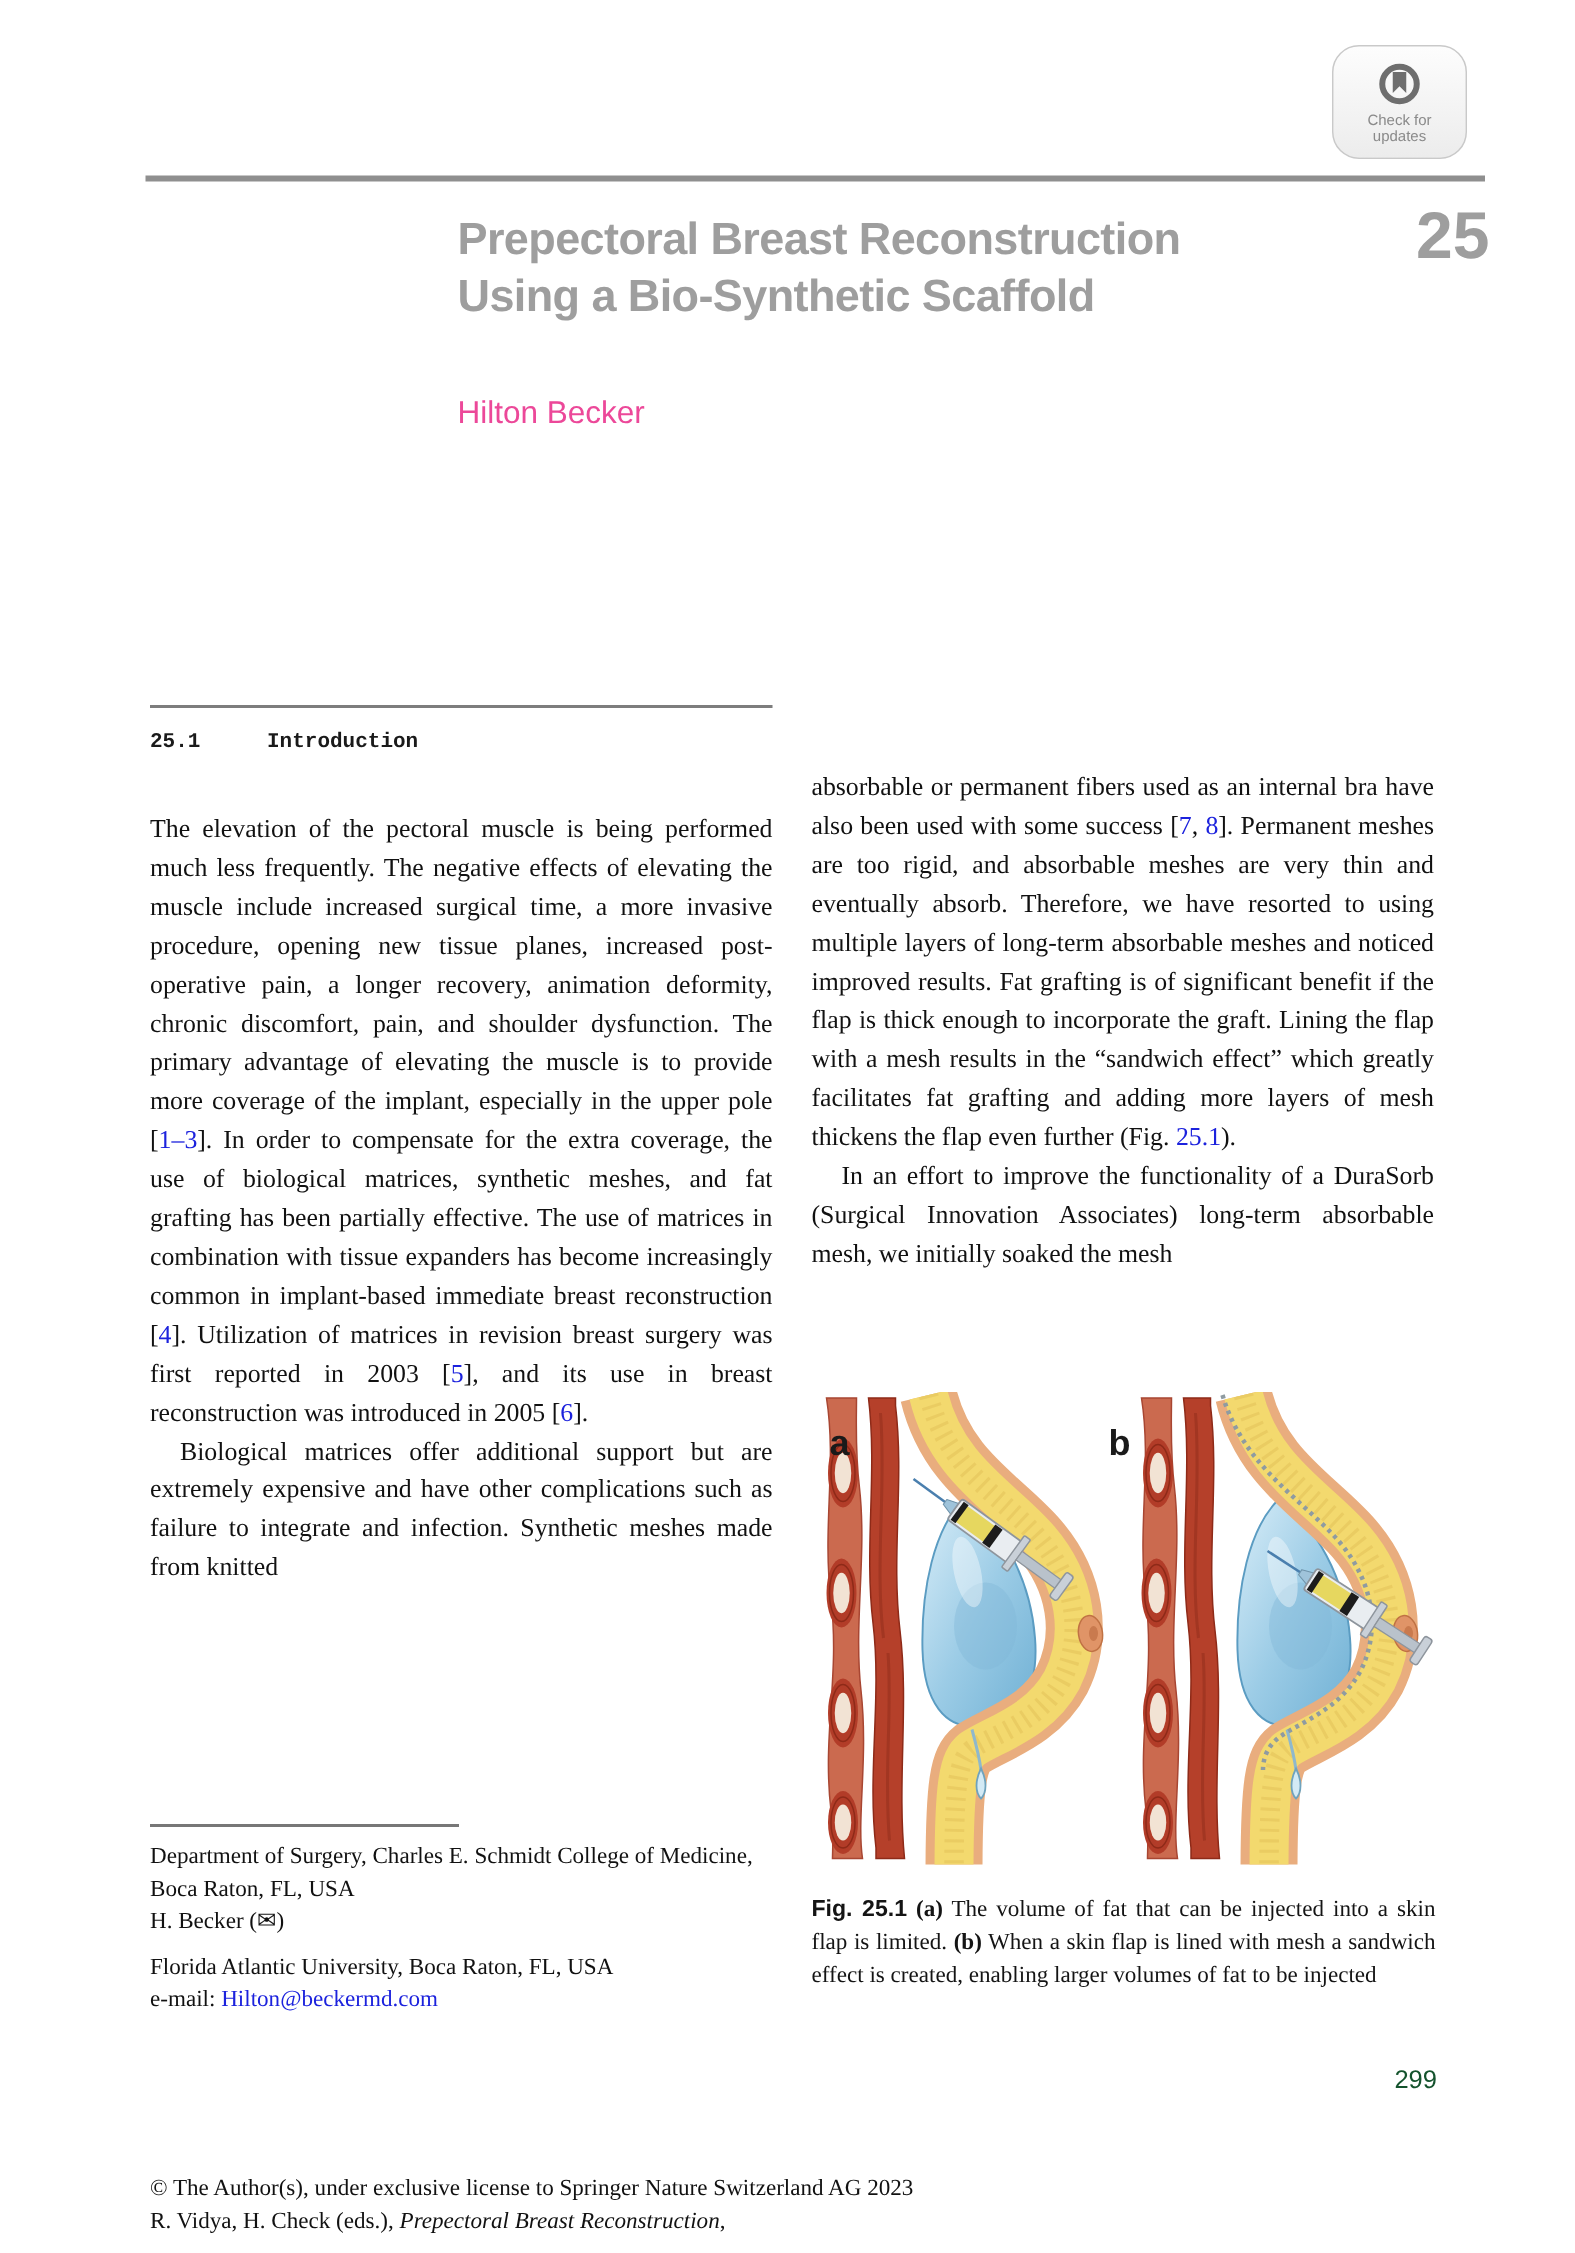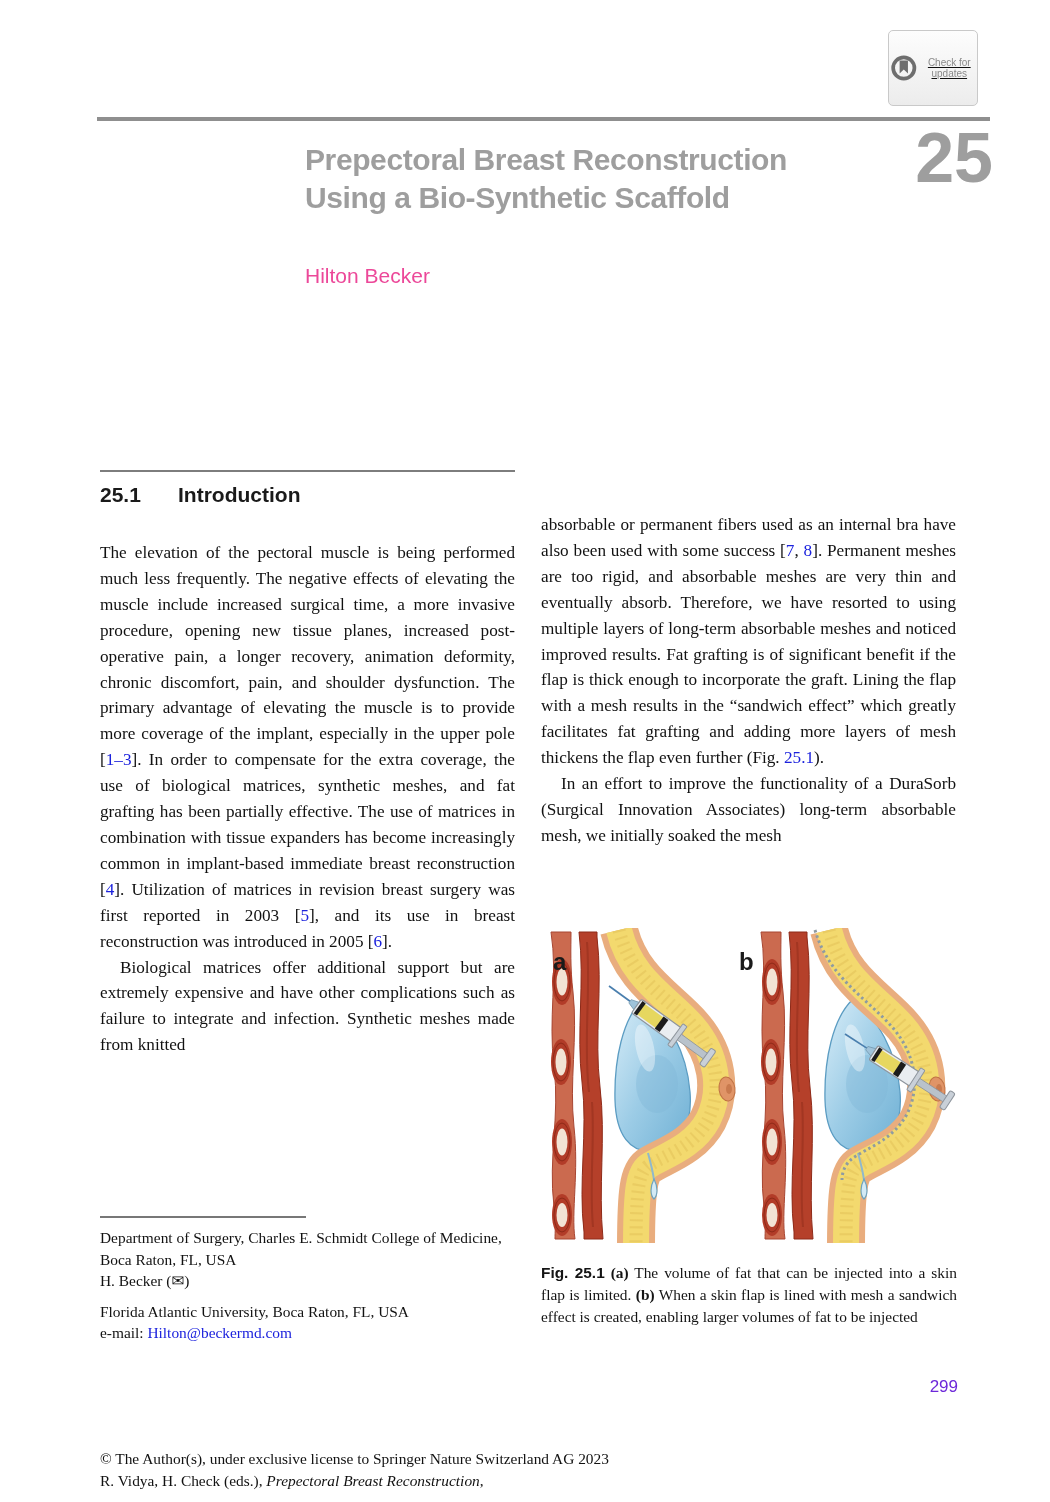--- a/index.html
+++ b/index.html
@@ -9,53 +9,53 @@
   }
   html,body{margin:0;padding:0;background:#e8e8e8;}
   .page{
     position:relative;width:1050px;height:1502px;background:#ffffff;
     margin:0 auto;overflow:hidden;
     font-family:"Liberation Serif",serif;color:#111;
   }
   
   .badge{
     position:absolute;left:888px;top:30px;width:88px;height:74px;
-    border:1px solid #c9c9c9;border-radius:5px;
+    border:1px solid #c9c9c9;border-radius:18px;
     background:linear-gradient(#fdfdfd,#ececec);
-    display:flex;flex-direction:row;align-items:center;justify-content:center;
-    gap:3px;cursor:pointer;text-decoration:underline;
+    display:flex;flex-direction:column;align-items:center;justify-content:center;
+    gap:3px;cursor:pointer;
   }
   .badge-label{
     font-family:"Liberation Sans",sans-serif;font-size:10px;line-height:11px;
     color:#8a8a8a;text-align:center;width:60px;
   }
   
   .top-rule{position:absolute;left:97px;top:117px;width:893px;height:4px;background:var(--rule_gray);}
   
   .title{
     position:absolute;left:305px;top:141px;width:600px;
     font-family:"Liberation Sans",sans-serif;font-weight:bold;font-size:30px;
     line-height:38px;color:var(--title_gray);letter-spacing:-0.4px;
   }
   .chapter-num{
     position:absolute;right:57px;top:126px;
-    font-family:"Liberation Sans",sans-serif;font-weight:bold;font-size:70px;
+    font-family:"Liberation Sans",sans-serif;font-weight:bold;font-size:44px;
     color:var(--title_gray);line-height:64px;
   }
   .author{
     position:absolute;left:305px;top:264px;
     font-family:"Liberation Sans",sans-serif;font-size:21px;color:#ec4899;
   }
   
   .col{position:absolute;width:415px;text-align:justify;font-size:17.2px;line-height:25.9px;}
   .col-left{left:100px;top:470px;}
   .col-right{left:541px;top:487px;margin-top:25px;}
   .sect-rule{height:2px;background:#7d7d7d;margin-bottom:10px;}
   .sect-heading{
-    font-family:Liberation Sans, sans-serif;font-weight:bold;font-size:21px;
+    font-family:Liberation Mono, monospace;font-weight:bold;font-size:14px;
     color:#1a1a1a;text-align:left;line-height:26px;
   }
   .sect-heading .num{display:inline-block;width:78px;}
   .para{margin:0;}
   .para.first{margin-top:32px;}
   .para.indent{text-indent:20px;}
   .b{font-weight:bold;}
   .i{font-style:italic;}
   .sans{font-family:"Liberation Sans",sans-serif;}
   .link{color:var(--link);cursor:pointer;}
@@ -68,21 +68,21 @@
   
   .footnote{position:absolute;left:100px;top:1216px;width:415px;font-size:15.4px;line-height:21.6px;}
   .footnote-rule{width:206px;height:2px;background:#777;margin-bottom:9px;}
   .footnote p{margin:0;}
   .footnote .gap{margin-top:9px;}
   
   .footer{position:absolute;left:100px;top:1448px;width:860px;font-size:15.4px;line-height:22.4px;}
   .footer p{margin:0;}
   .page-num{
     position:absolute;right:92px;top:1377px;
-    font-family:"Liberation Sans",sans-serif;font-size:17px;color:#6d28d9;
+    font-family:"Liberation Sans",sans-serif;font-size:17px;color:#14532d;
   }
 </style>
 </head>
 <body>
 
 <div class="page">
 
   <div class="badge">
     <svg width="32" height="32" viewBox="-16 -16 32 32">
       <circle cx="0" cy="0" r="11.5" fill="none" stroke="#6e6e6e" stroke-width="4"></circle>

